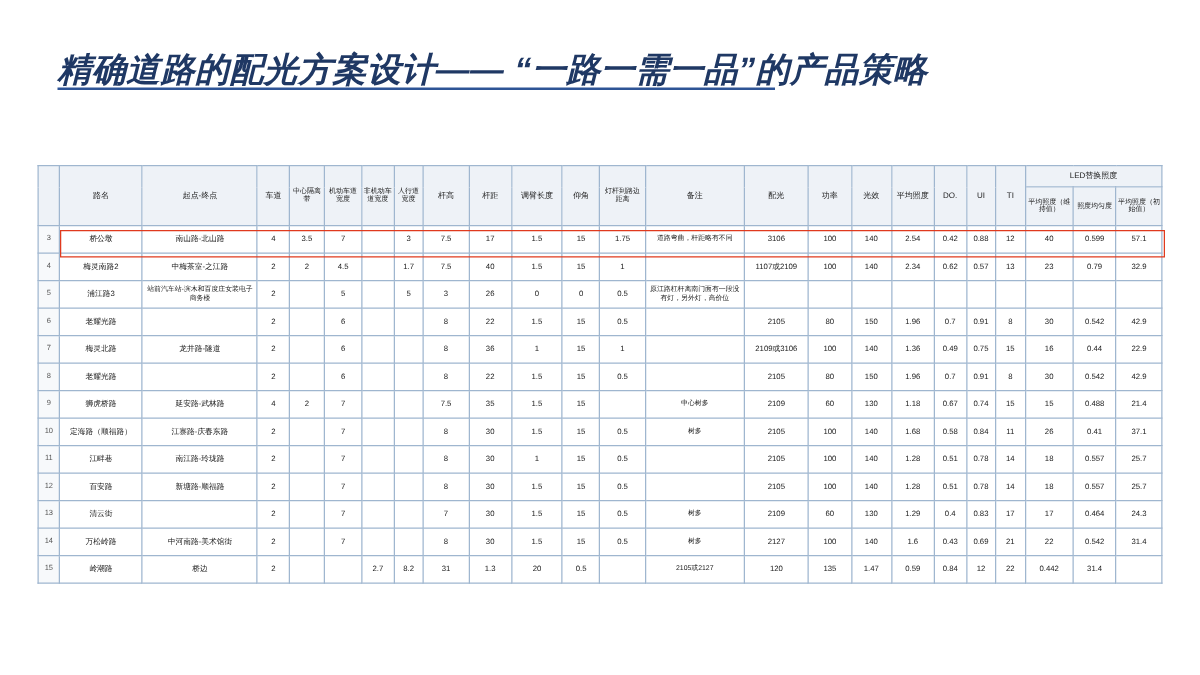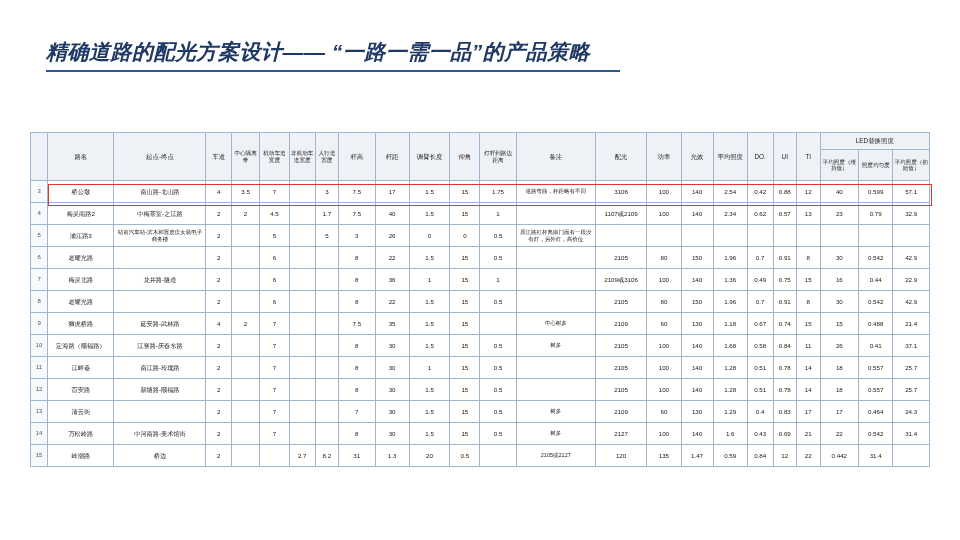--- a/index.html
+++ b/index.html
@@ -22,21 +22,21 @@
   }
   
   .title-wrap {
     position: absolute;
     left: 46px;
     top: 38px;
     width: 880px;
     height: 40px;
   }
   .title-text {
-    font-size: 21px;
+    font-size: 27px;
     font-weight: bold;
     font-style: italic;
     color: #1f3864;
     letter-spacing: 0.5px;
     white-space: nowrap;
   }
   .title-underline {
     position: absolute;
     left: 0px;
     top: 32px;

